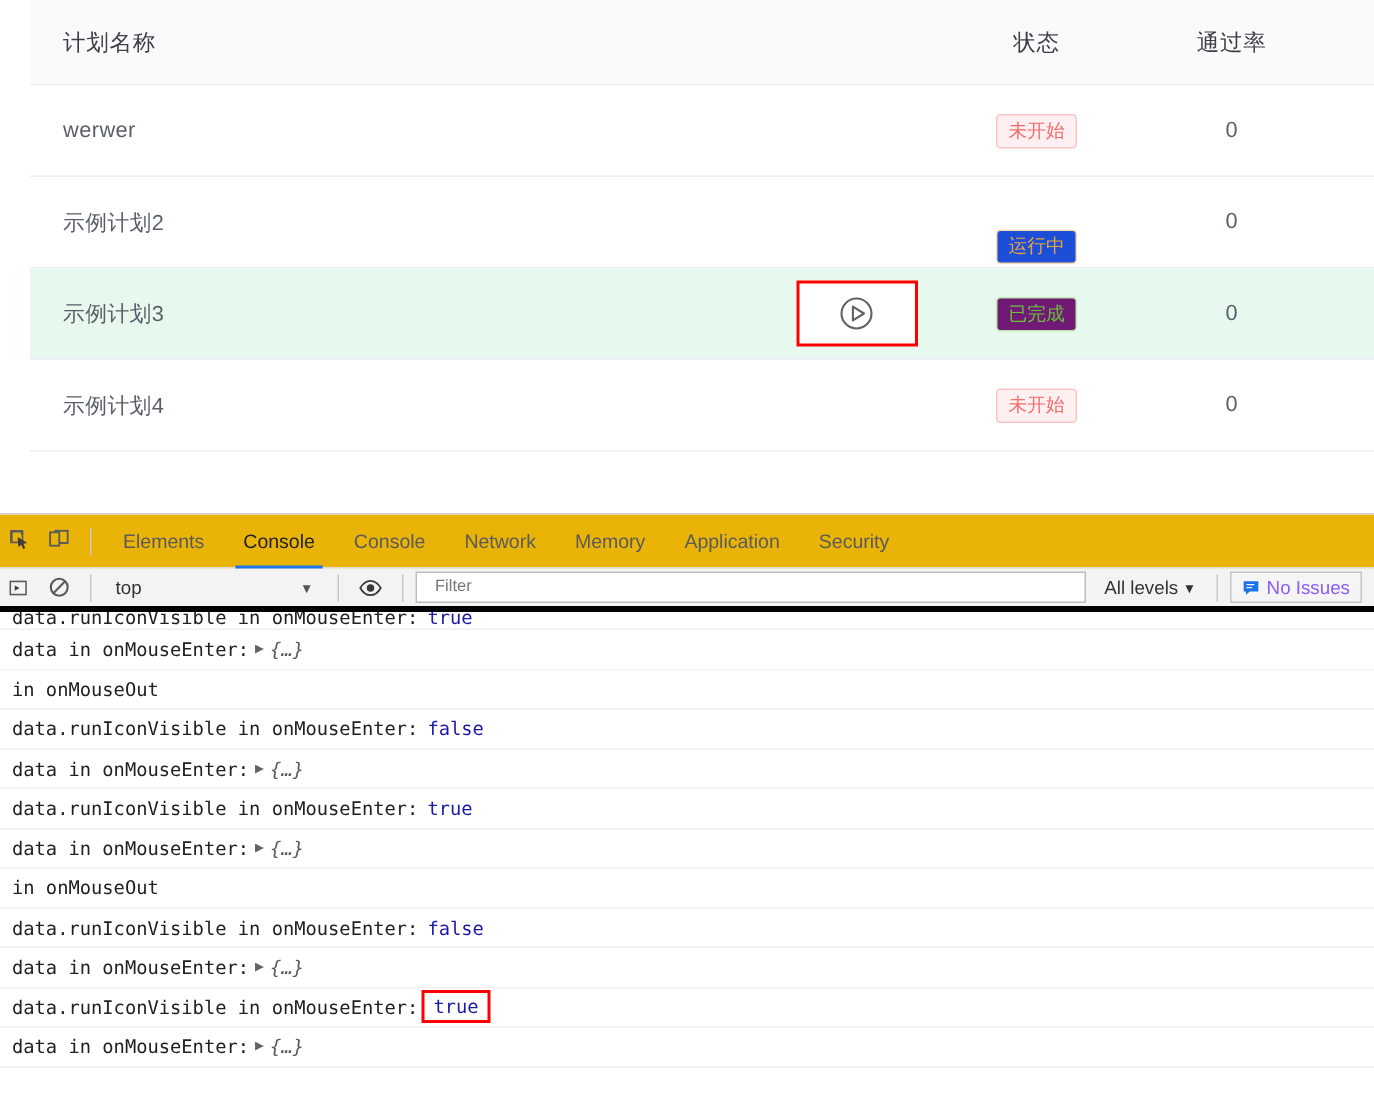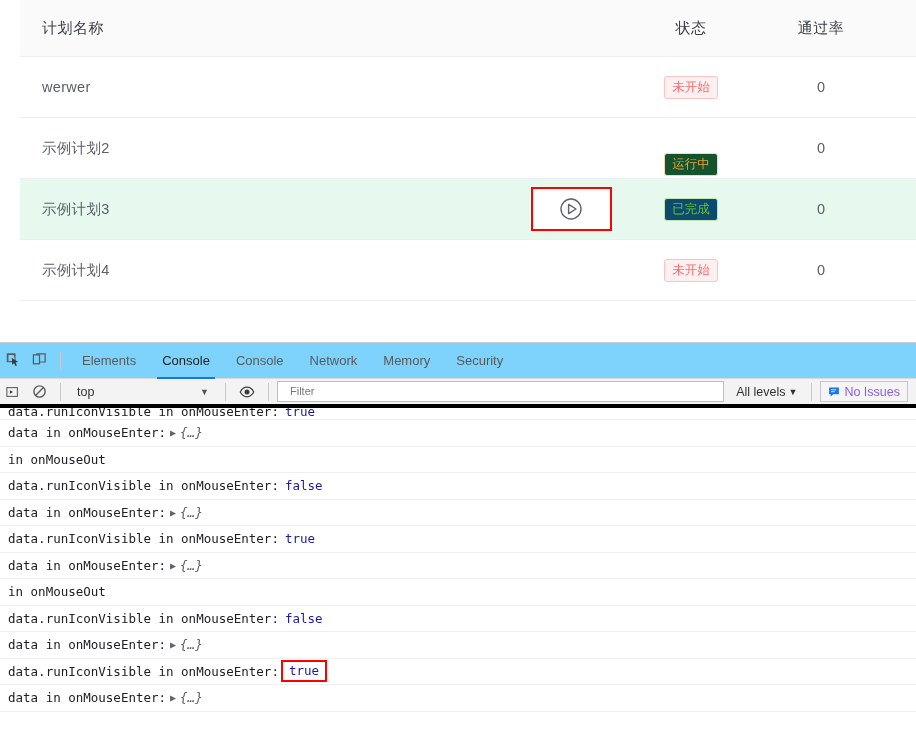--- a/index.html
+++ b/index.html
@@ -49,43 +49,43 @@
   }
 
   .badge {
     display: inline-flex; align-items: center; justify-content: center;
     height: 23px; padding: 0 7px;
     font-size: 12.5px; line-height: 1;
     border-radius: 3px; border: 1px solid;
     white-space: nowrap;
   }
   .badge.red    { color: #f56c6c; background: #fef0f0; border-color: #fbc4c4; }
-  .badge.orange { color: #e6a23c; background: #14532d; border-color: #f5dab1; margin-top: 32px; }
-  .badge.green  { color: #67c23a; background: #0c4a6e; border-color: #c2e7b0; }
+  .badge.orange { color: #e6a23c; background: #1d4ed8; border-color: #f5dab1; margin-top: 32px; }
+  .badge.green  { color: #67c23a; background: #701a75; border-color: #c2e7b0; }
 
   
   .run-annot {
     width: 81px; height: 44px;
     border: 2px solid #ff0000;
     background: #ffffff;
     display: flex; align-items: center; justify-content: center;
   }
   .run-icon { width: 24px; height: 24px; display: block; }
 
   
   #devtools {
     position: absolute; left: 0; top: 342px; width: 916px; height: 387px;
     background: #ffffff;
     border-top: 1px solid #cdcdcd;
     overflow: hidden;
   }
   #dt-tabbar {
     display: flex; align-items: center;
     height: 36px;
-    background: #7dd3fc;
+    background: #eab308;
     border-bottom: 1px solid #d9d9d9;
     padding-left: 0px;
   }
   .dt-iconbtn {
     width: 26px; height: 28px;
     display: flex; align-items: center; justify-content: center;
     flex: none;
   }
   .dt-sep {
     width: 1px; height: 18px; background: #c9c9c9; margin: 0 8px; flex: none;
@@ -258,20 +258,21 @@
         <path d="M5.2 2 V0.9 H14 V9.6 H8" fill="none" stroke="#5a5a5a" stroke-width="1.3"></path>
       </svg>
     </div>
     <div class="dt-sep"></div>
     <div id="dt-tabs" style="display:flex;align-items:center;">
         <div class="dt-tab">Elements</div>
         <div class="dt-tab active">Console</div>
         <div class="dt-tab">Console</div>
         <div class="dt-tab">Network</div>
         <div class="dt-tab">Memory</div>
+        <div class="dt-tab">Application</div>
         <div class="dt-tab">Security</div>
       </div>
   </div>
 
   <div id="dt-filterbar">
     <div class="dt-iconbtn">
       <svg width="14" height="14" viewBox="0 0 16 16">
         <rect x="1" y="3" width="12" height="10" fill="none" stroke="#5a5a5a" stroke-width="1.2"></rect>
         <path d="M4.4 6 L8 8 L4.4 10 Z" fill="#3b3b3b"></path>
       </svg>

